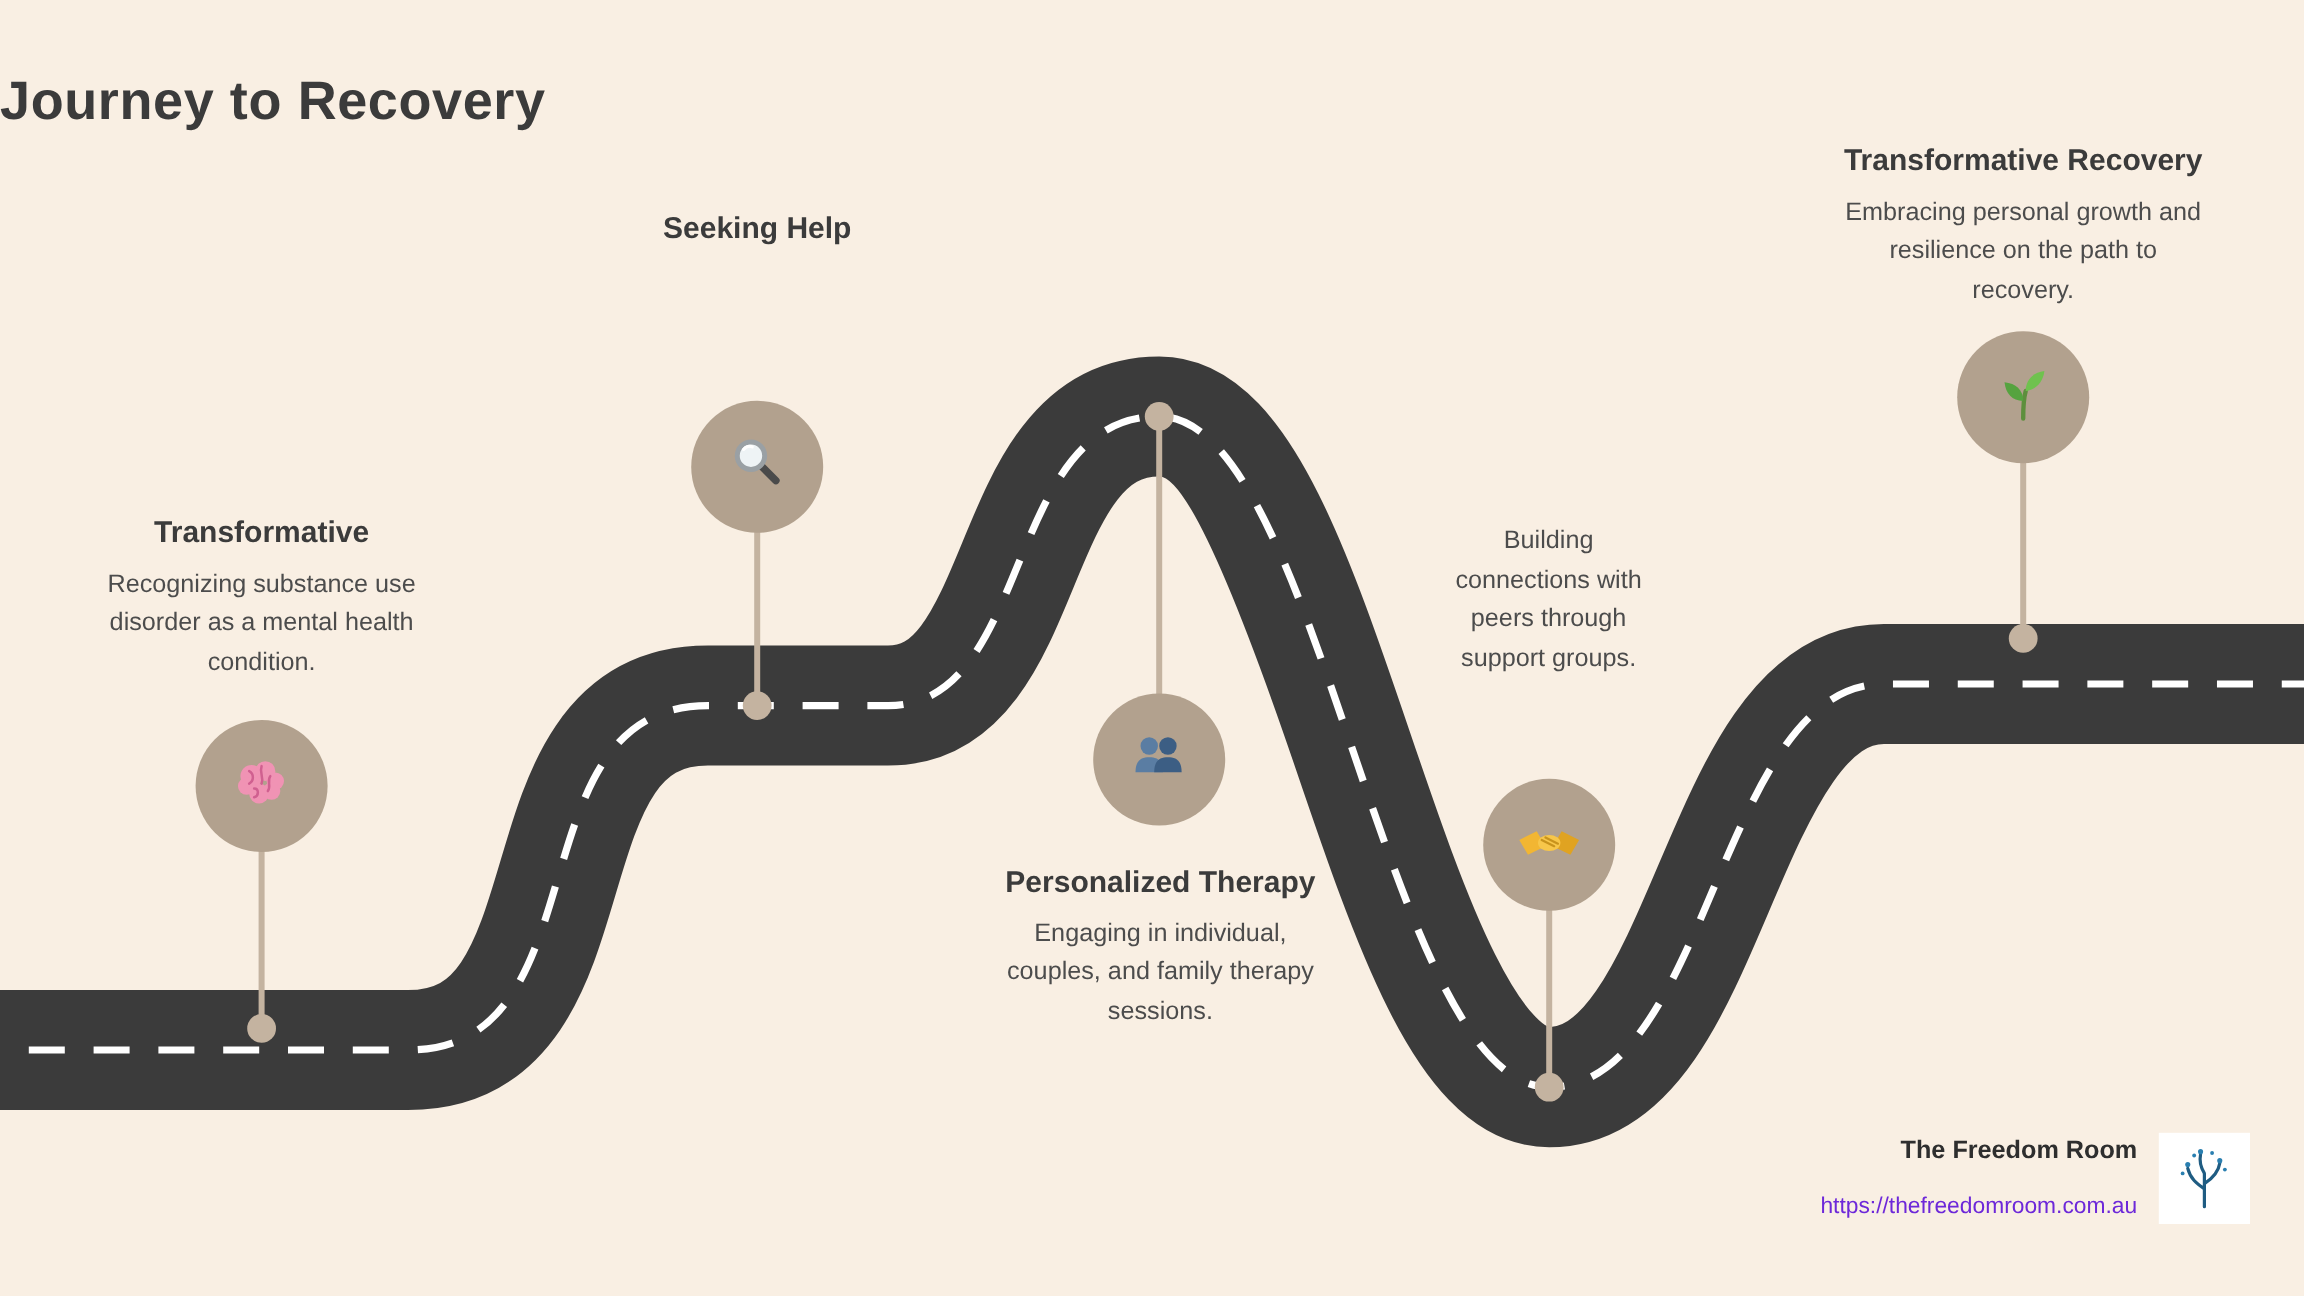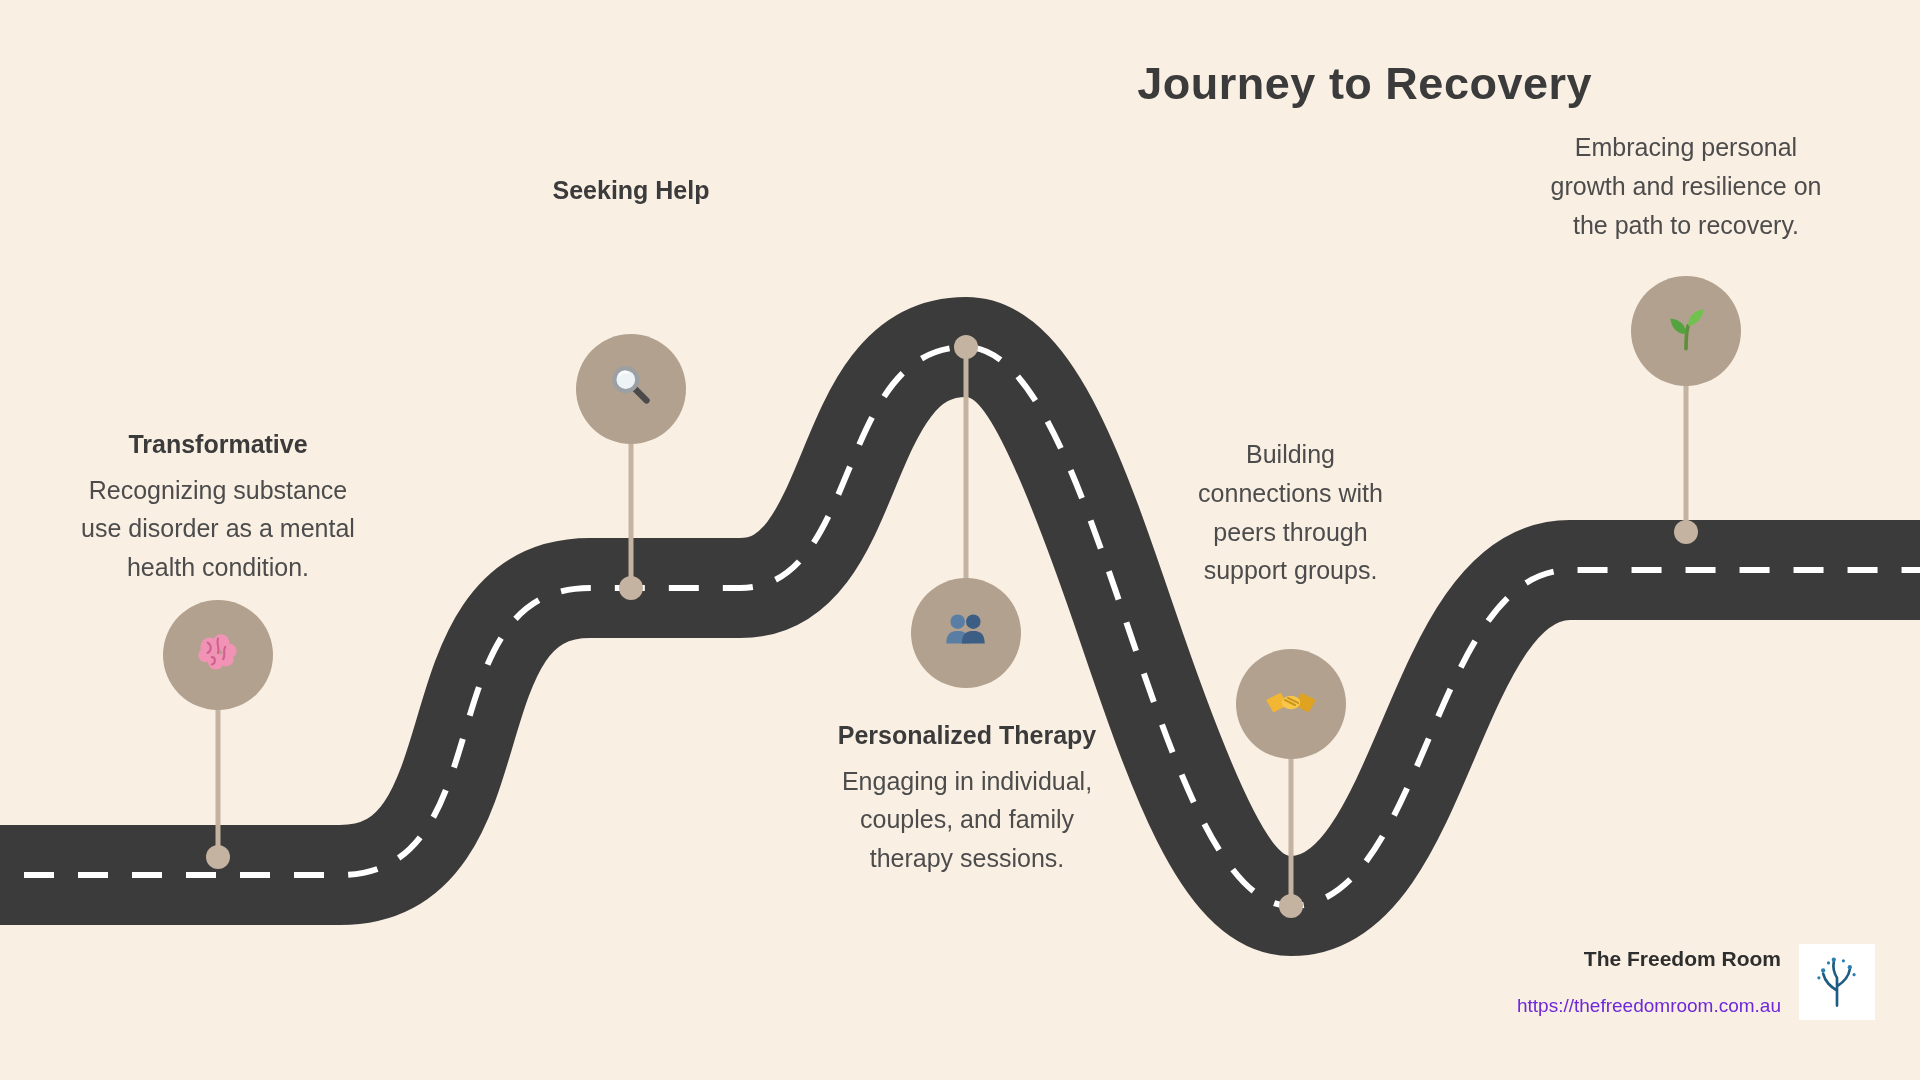--- a/index.html
+++ b/index.html
@@ -3,26 +3,26 @@
 <meta charset="utf-8">
 <style>
   html,body{margin:0;padding:0;}
   body{
     width:1920px;height:1080px;position:relative;overflow:hidden;
     background:#f9efe3;
     font-family:"Liberation Sans","DejaVu Sans",sans-serif;
   }
   .road-svg{position:absolute;left:0;top:0;z-index:1;}
   .page-title{
-    position:absolute;top:58px;left:0;width:1592px;text-align:right;
+    position:absolute;top:58px;left:0;width:1592px;text-align:left;
     font-size:45px;font-weight:700;color:#3b3b3b;margin:0;z-index:2;letter-spacing:.5px;
   }
   .milestone-text{position:absolute;text-align:center;z-index:3;}
   .milestone-text h2{margin:0;font-size:25px;font-weight:700;color:#3b3b3b;line-height:1.3;}
-  .milestone-text p{margin:10px auto 0;font-size:25px;color:#4c4c4c;line-height:1.55;font-weight:400;}
+  .milestone-text p{margin:10px auto 0;font-size:21px;color:#4c4c4c;line-height:1.55;font-weight:400;}
   .milestone-circle{
     position:absolute;width:110px;height:110px;border-radius:50%;
     background:#b2a18e;display:flex;align-items:center;justify-content:center;z-index:3;
   }
   .footer{position:absolute;right:45px;bottom:60px;display:flex;align-items:center;gap:18px;z-index:3;}
   .footer-text{text-align:right;}
   .footer-text .brand{font-size:21px;font-weight:700;color:#2e2e2e;margin:0 0 24px 0;}
   .footer-text .url{font-size:19px;color:#6d28d9;margin:0;}
   .logo-box{width:76px;height:76px;background:#ffffff;display:flex;align-items:center;justify-content:center;}
 </style>
@@ -116,20 +116,21 @@
     <svg width="54" height="54" viewBox="0 0 52 52">
       <path d="M2 24 L16 17 L23 29 L9 36 Z" fill="#f2b632"></path>
       <path d="M50 24 L36 17 L29 29 L43 36 Z" fill="#e0a321"></path>
       <ellipse cx="26" cy="26.5" rx="9" ry="6.5" fill="#f7c64a"></ellipse>
       <path d="M20 24 L30 29 M23 22 L33 27" stroke="#c8931c" stroke-width="1.8" stroke-linecap="round" fill="none"></path>
     </svg>
   </span>
 </div>
 
 <div class="milestone-text" style="left:1526px;top:118px;width:320px;">
+  <h2>Transformative Recovery</h2>
   <p style="width:300px;">Embracing personal growth and resilience on the path to recovery.</p>
 </div>
 <div class="milestone-circle" style="left:1631px;top:276px;">
   <span>
     <svg width="54" height="54" viewBox="0 0 52 52">
       <path d="M26 45 C26 36 26 30 28 23" stroke="#5d8f3d" stroke-width="3.5" fill="none" stroke-linecap="round"></path>
       <path d="M26 31 C17 31 12 25 11 16 C20 17 26 22 26 31 Z" fill="#55a33f"></path>
       <path d="M28 23 C28 14 34 8 43 7 C42 16 36 22 28 23 Z" fill="#6fc24e"></path>
     </svg>
   </span>

